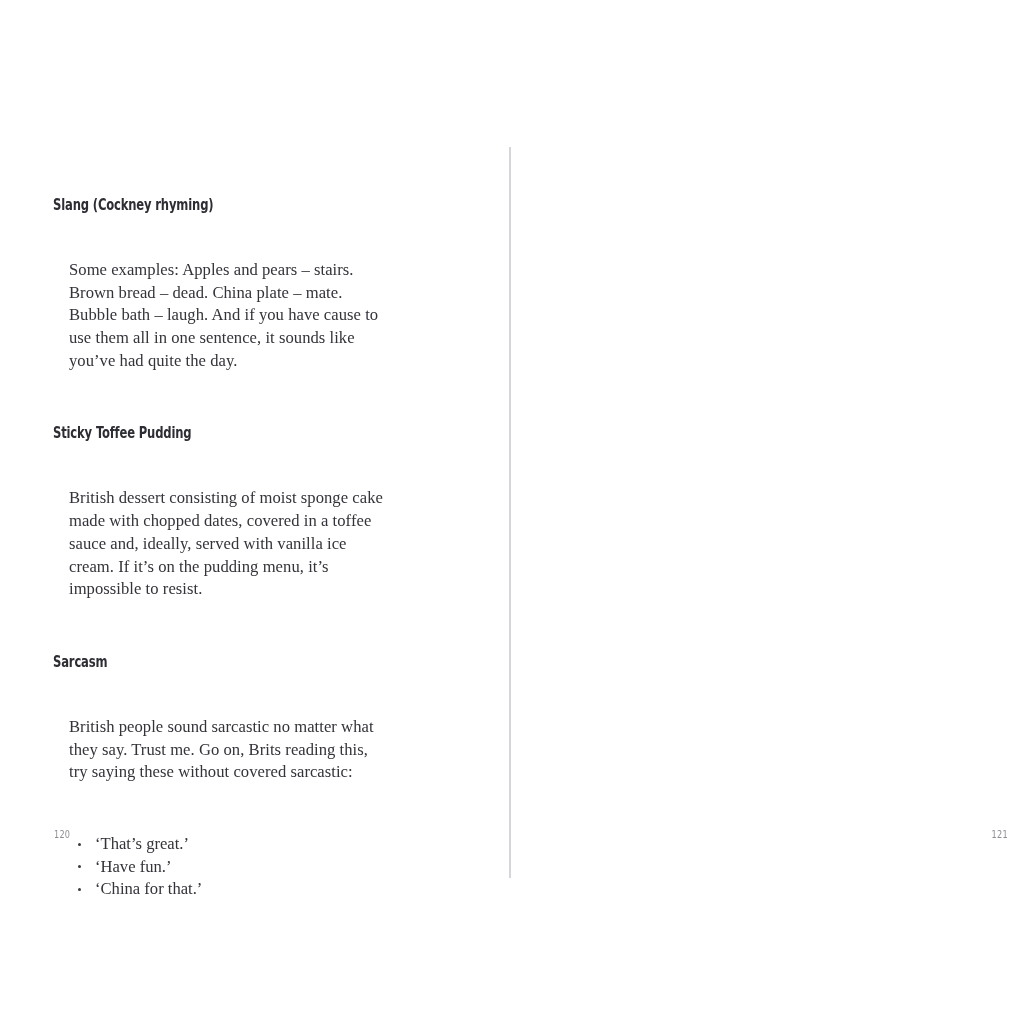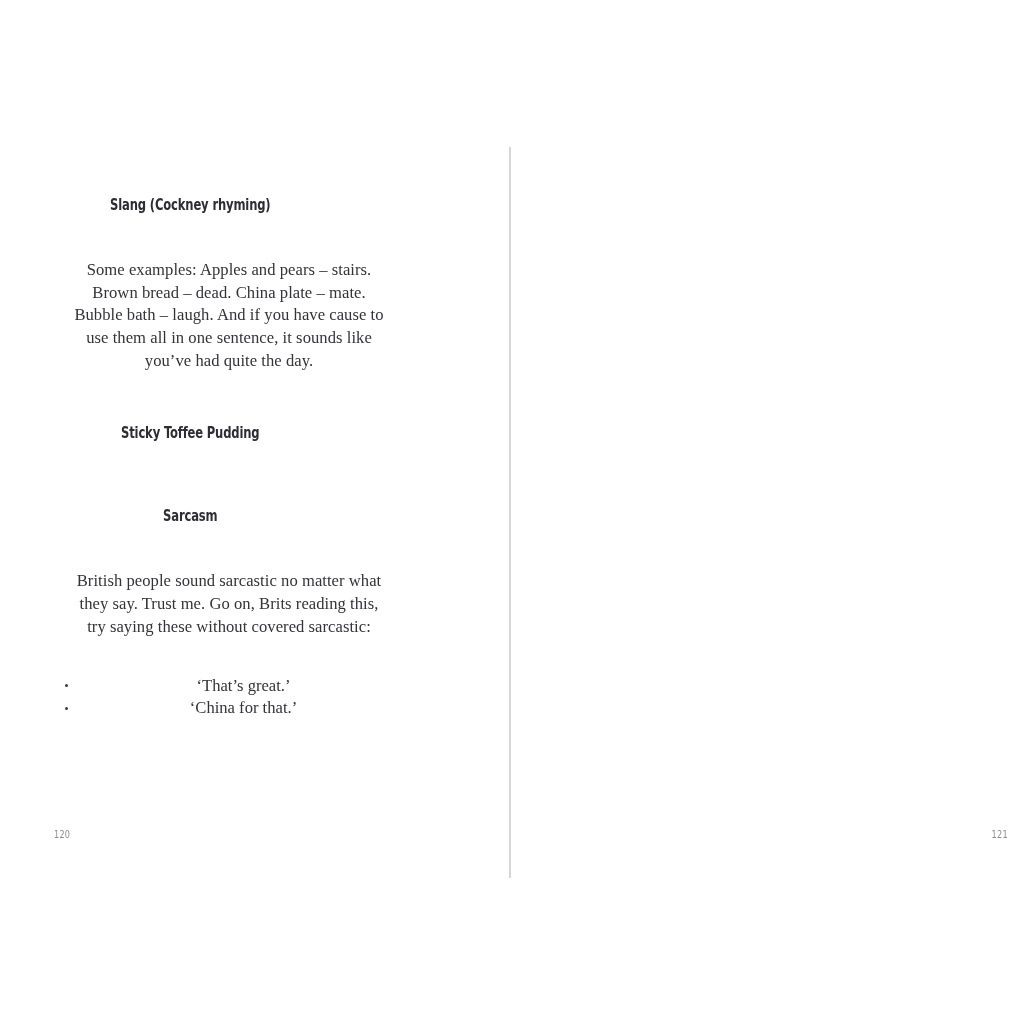--- a/index.html
+++ b/index.html
@@ -26,21 +26,20 @@
     width: 2px;
     height: 731px;
     background: #d5d6da;
   }
 
   
   .page {
     position: absolute;
     top: 0;
     height: 1024px;
-    text-align: center;
   }
   .page-left  { left: 0;   width: 509px; }
   .page-right { left: 511px; width: 571px; }
 
   .col {
     position: absolute;
     top: 196px;
   }
   .page-left .col  { left: 53px;  width: 352px; }
 
@@ -66,21 +65,21 @@
     color: #33333a;
     letter-spacing: 0.05px;
   }
 
   .gap-head   { height: 28px; }   
   .gap-sect   { height: 36px; }   
   .gap-list   { height: 20px; }
 
   
   ul.bullets {
-    margin: 0;
+    margin: 13px;
     padding: 0;
     list-style: none;
   }
   ul.bullets li {
     position: relative;
     padding-left: 29px;
     font-size: 16.6px;
     line-height: 22.6px;
     color: #33333a;
   }
@@ -118,33 +117,38 @@
     <div class="col">
 
       <h2 class="heading">Slang (Cockney rhyming)</h2>
       <div class="gap-head"></div>
       <p class="body">Some examples: Apples and pears – stairs. Brown bread – dead. China plate – mate. Bubble bath – laugh. And if you have cause to use them all in one sentence, it sounds like you’ve had quite the day.</p>
 
       <div class="gap-sect"></div>
 
       <h2 class="heading">Sticky Toffee Pudding</h2>
       <div class="gap-head"></div>
+      <p class="body">British dessert consisting of moist sponge cake made with chopped dates, covered in a toffee sauce and, ideally, served with vanilla ice cream. If it’s on the pudding menu, it’s impossible to resist.</p>
 
       <div class="gap-sect"></div>
 
       <h2 class="heading">Sarcasm</h2>
       <div class="gap-head"></div>
       <p class="body">British people sound sarcastic no matter what they say. Trust me. Go on, Brits reading this, try saying these without covered sarcastic:</p>
 
       <div class="gap-list"></div>
 
       <ul class="bullets">
         <li>
           <span class="dot"></span>
           <span>‘That’s great.’</span>
+        </li>
+        <li>
+          <span class="dot"></span>
+          <span>‘Have fun.’</span>
         </li>
         <li>
           <span class="dot"></span>
           <span>‘China for that.’</span>
         </li>
       </ul>
 
     </div>
 
     <div class="folio folio-left">120</div>

